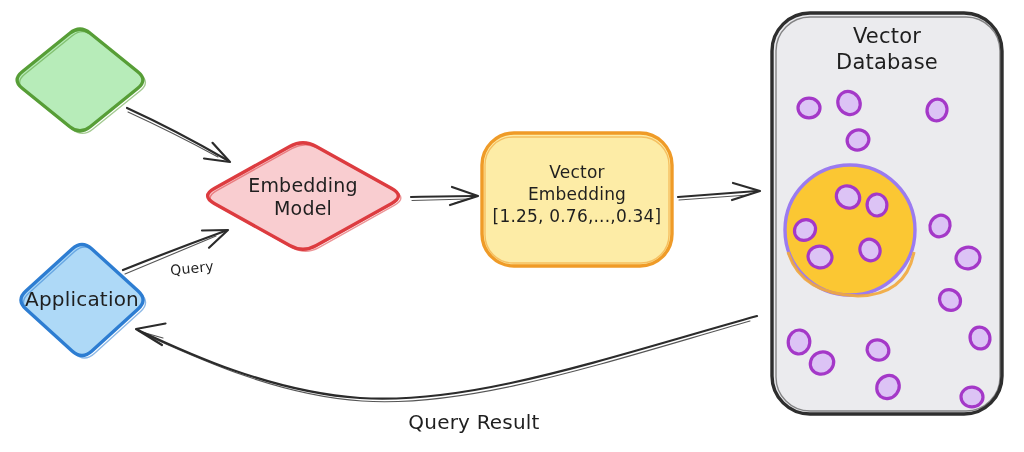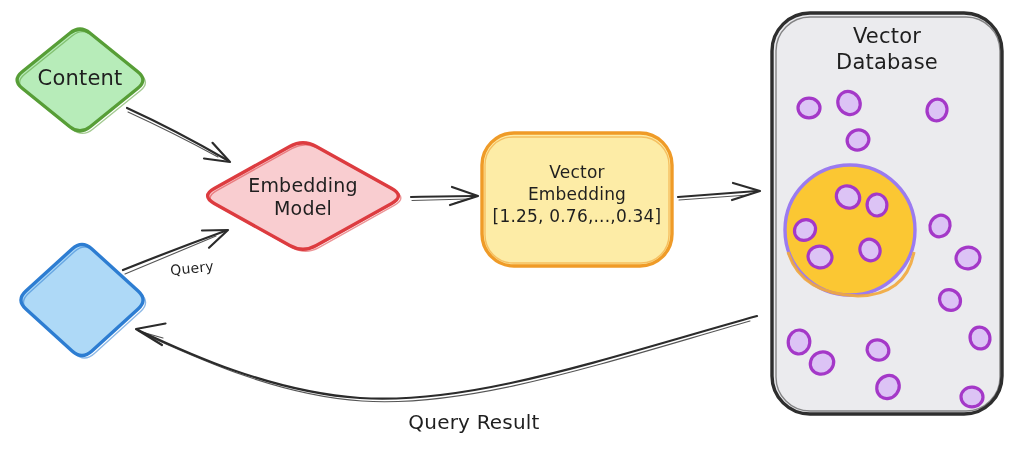--- a/index.html
+++ b/index.html
@@ -106,21 +106,21 @@
     </g>
 
     <g>
       <path class="arrow" d="M 757,316 C 600,360 470,405 360,398 C 270,392 185,352 138,330" stroke="#2b2b2b"></path>
       <path class="arrow-echo" d="M 750,321 C 600,364 470,408 362,401 C 275,395 195,357 146,335" stroke="#2b2b2b"></path>
       <path class="arrow" d="M 165.5,323.5 L 136,329 L 162,345" stroke="#2b2b2b"></path>
       <path class="arrow-echo" d="M 163,338 L 140,331.5" stroke="#2b2b2b"></path>
     </g>
   </svg>
 
-  <div class="lbl lbl-content">Content</div>
+  <div class="lbl lbl-application">Application</div>
   <div class="lbl lbl-embedding">Embedding
 Model</div>
   <div class="lbl lbl-vembed">Vector
 Embedding
 [1.25, 0.76,...,0.34]</div>
   <div class="lbl lbl-vdb">Vector
 Database</div>
   <div class="lbl lbl-query">Query</div>
   <div class="lbl lbl-query-result">Query Result</div>
 </div>

